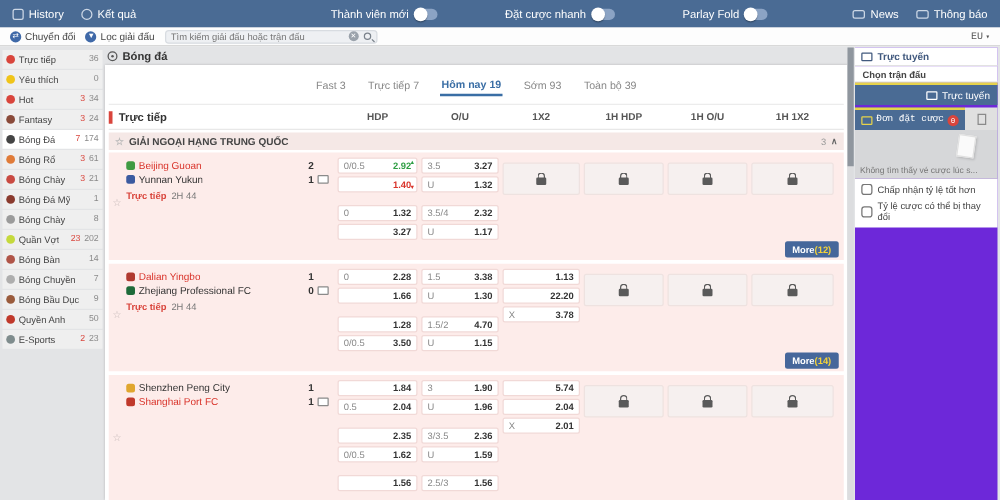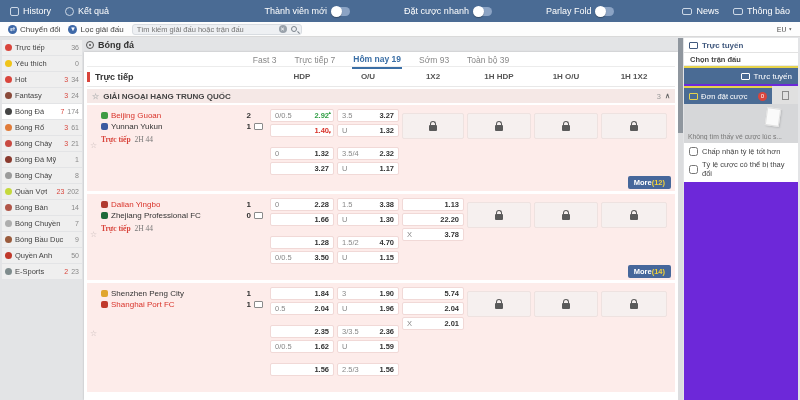--- a/index.html
+++ b/index.html
@@ -51,21 +51,21 @@
 
   
   .main { position:absolute; left:84px; top:38px; width:594px; height:362px; }
   .main-title { height:14px; display:flex; align-items:center; gap:4px; font-size:9px;
                 font-weight:bold; color:#333; padding-left:2px; }
   .ball-ic { width:8px; height:8px; border:1.3px solid #555; border-radius:50%; position:relative; }
   .ball-ic:after { content:""; position:absolute; left:2px; top:2px; width:2px; height:2px;
                    background:#555; border-radius:50%; }
   .card { background:#fff; height:348px; overflow:hidden; box-shadow:0 0 2px rgba(0,0,0,.2); padding:0 3px; }
 
-  .tabs { height:15px; display:flex; justify-content:center; align-items:center; gap:16px;
+  .tabs { height:32px; display:flex; justify-content:center; align-items:center; gap:16px;
           border-bottom:1px solid #ececec; font-size:8.5px; color:#888; }
   .tab { cursor:pointer; padding:4px 1px 3px; }
   .tab.active { color:#3a6ea5; font-weight:bold; border-bottom:2px solid #3a6ea5; }
 
   .grid7 { display:grid; grid-template-columns:180px 64px 62px 62px 64px 64px 66px; column-gap:3px; }
   .colhead { height:20px; align-items:center; border-bottom:1px solid #e8e8e8; font-size:8px;
              font-weight:bold; color:#555; }
   .colhead .live-col { border-left:3px solid #d9453c; padding-left:5px; font-size:9px; color:#333; }
   .colhead .ch { text-align:center; }
 
@@ -79,21 +79,21 @@
   .match { position:relative; background:#fdecea; margin-bottom:3px; padding:0 0 14px 0; }
   .match .minfo { padding:5px 4px 0 14px; font-size:8px; }
   .mstar { position:absolute; left:3px; top:42%; color:#c4b8b8; font-size:8px; }
   .tline { display:flex; align-items:center; gap:3px; height:11px; }
   .badge { width:7px; height:7px; border-radius:2px; flex:none; }
   .tname { white-space:nowrap; overflow:hidden; max-width:118px; }
   .tname.red { color:#d9342b; }
   .score { margin-left:auto; font-weight:bold; width:10px; text-align:right; }
   .tv-ic { width:9px; height:7px; border:1px solid #8a8a8a; border-radius:1px; background:#fff; }
   .tv-slot { width:9px; }
-  .sline { margin-top:3px; font-size:7.5px;font-family:Liberation Serif, serif; }
+  .sline { margin-top:3px; font-size:7.5px; }
   .sline .live { color:#d9453c; font-weight:bold; margin-right:4px; }
   .sline .time { color:#777; }
 
   .ocol { padding-top:4px; position:relative; }
   .ocell { height:13px; background:#fff; border:1px solid #f1d9d7; border-radius:2px;
            display:flex; align-items:center; padding:0 4px; margin-bottom:2px; font-size:7.5px;
            position:relative; cursor:pointer; }
   .hcp { color:#888; }
   .odds { margin-left:auto; font-weight:bold; color:#333; }
   .odds.up { color:#2f9e44; }
@@ -125,21 +125,21 @@
   .rp-stream { height:125px; background:#cfd0d2; display:flex; flex-direction:column;
                align-items:center; justify-content:center; gap:4px; }
   .page-ic { width:20px; height:26px; background:#fafafa; border:1px solid #e0e0e0;
              transform:rotate(8deg); box-shadow:1px 1px 2px rgba(0,0,0,.15); }
   .nostream { font-size:7.5px; color:#8a8a8a; }
   .rp-yellow { height:2px; background:#e6d34b; }
   .rp-bluebar { height:16px; background:#4a6b94; display:flex; align-items:center;
                 justify-content:flex-end; gap:4px; padding:0 6px; color:#fff; font-size:8px; cursor:pointer; }
   .mon-ic { width:9px; height:7px; border:1px solid #fff; border-radius:1px; }
   .rp-tabs { height:18px; display:flex; margin-top:2px; }
-  .rp-tab { display:flex; align-items:center; gap:3px; padding:0 5px; font-size:7.5px; cursor:pointer; }
+  .rp-tab { display:flex; align-items:center; gap:3px; padding:0 5px; font-size:7.5px; cursor:pointer;font-family:Liberation Mono, monospace; }
   .rp-tab.active { flex:1; background:#4a6b94; color:#fff; border-top:2px solid #e6d34b; }
   .rp-tab.ghost { width:26px; background:#e0e0e0; justify-content:center; }
   .cart-ic { width:9px; height:7px; border:1px solid #e6d34b; border-radius:1px; position:relative; }
   .rcpt-ic { width:7px; height:9px; border:1px solid #8a8a8a; }
   .rp-badge { background:#d9453c; color:#fff; border-radius:50%; width:9px; height:9px;
               font-size:6px; line-height:9px; text-align:center; margin-left:auto; }
   .rp-empty { height:39px; background:#d6d7d9; position:relative; }
   .rp-empty .page-ic.small { position:absolute; right:18px; top:4px; width:14px; height:18px; }
   .rp-empty .msg { position:absolute; left:4px; right:2px; bottom:3px; font-size:6.8px; color:#777;
                    white-space:nowrap; overflow:hidden; }

